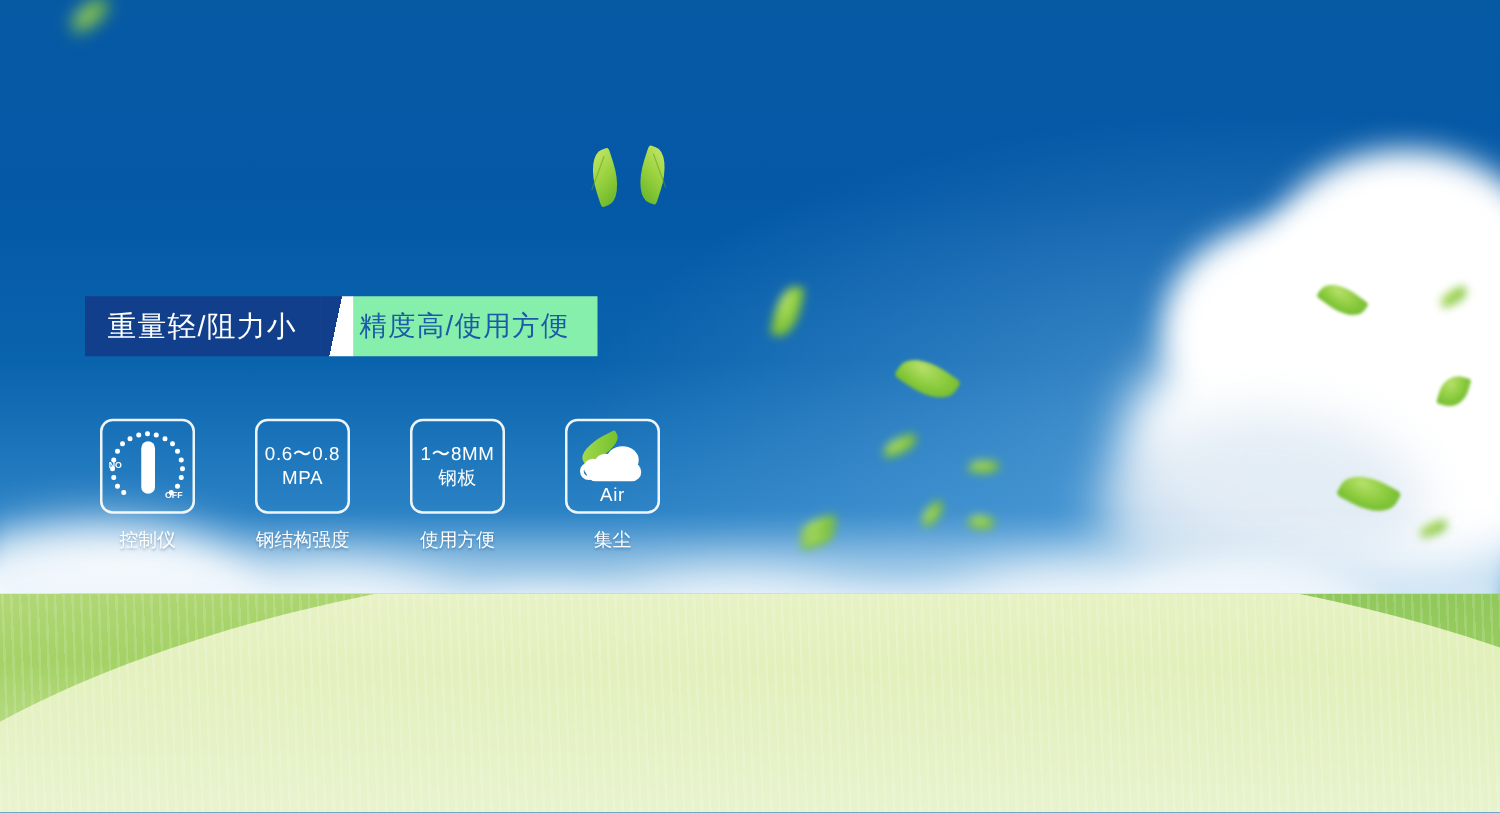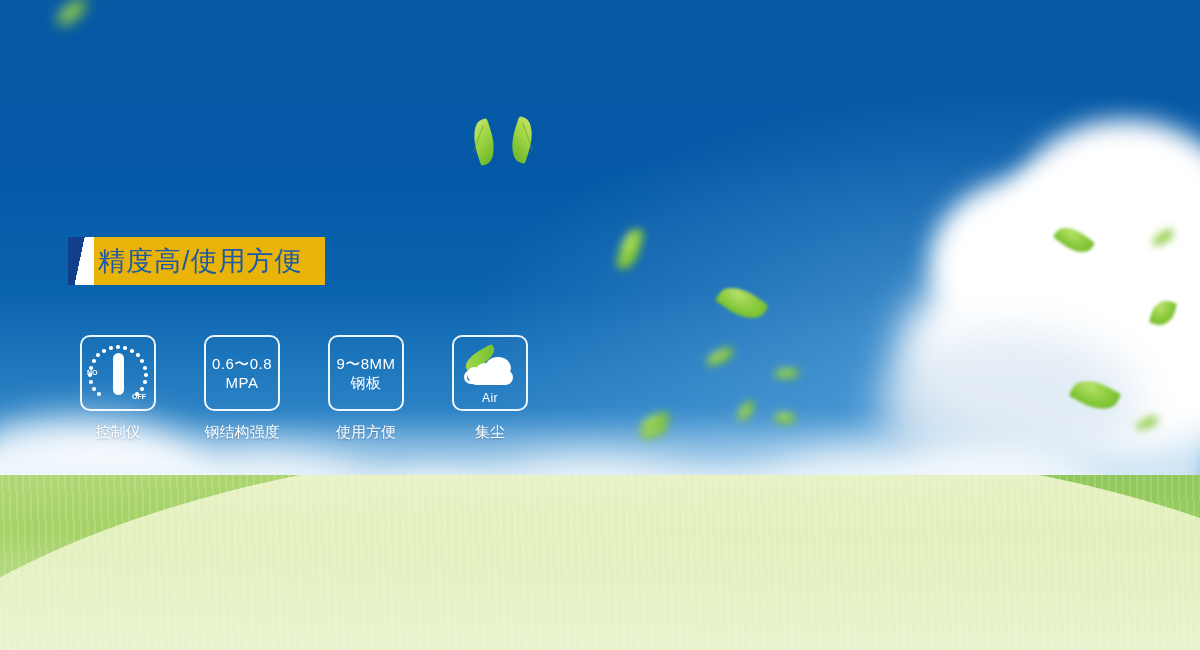--- a/index.html
+++ b/index.html
@@ -85,22 +85,22 @@
   }
   
   .subbar{position:absolute;left:68px;top:237px;height:48px;display:flex;}
   .sub-left{
     background:#123f8c;color:#ffffff;
     font-size:23px;line-height:48px;letter-spacing:1px;
     padding:0 20px 0 18px;white-space:nowrap;
   }
   .sub-wedge{width:26px;background:linear-gradient(102deg,#123f8c 0 46%,#ffffff 46% 100%);}
   .sub-right{
-    background:#eab308;color:#1a5aa8;
-    font-size:27px;line-height:48px;letter-spacing:1px;
+    background:#86efac;color:#1a5aa8;
+    font-size:22px;line-height:48px;letter-spacing:1px;
     padding:0 22px 0 4px;white-space:nowrap;
   }
   
   .features{position:absolute;left:80px;top:335px;display:flex;gap:48px;}
   .feature{width:76px;display:flex;flex-direction:column;align-items:center;}
   .fbox{
     width:76px;height:76px;box-sizing:border-box;
     border:2px solid rgba(255,255,255,.92);border-radius:10px;
     position:relative;display:flex;flex-direction:column;
     align-items:center;justify-content:center;
@@ -130,21 +130,21 @@
   
   .cloudicon{position:relative;width:58px;height:40px;margin-top:-4px;}
   .cloudicon .cb{position:absolute;background:#fff;border-radius:50%;}
   .cloudicon .base{position:absolute;left:8px;bottom:6px;width:44px;height:15px;background:#fff;border-radius:8px;}
   .cloudicon .ring2{
     position:absolute;left:3px;bottom:7px;width:14px;height:14px;
     border:3px solid #fff;border-radius:50%;box-sizing:border-box;background:transparent;
   }
   .cloudicon .air{
     position:absolute;left:0;right:0;bottom:-14px;text-align:center;
-    font-size:12px;color:#fff;letter-spacing:.5px;
+    font-size:15px;color:#fff;letter-spacing:.5px;
   }
   .iconleaf{
     position:absolute;left:2px;top:0px;width:34px;height:14px;
     background:linear-gradient(120deg,#a9dd4f 0%,#6fbc2a 100%);
     border-radius:70% 8% 70% 8%;transform:rotate(-28deg);
   }
 </style>
 </head>
 <body>
 
@@ -197,20 +197,21 @@
     <div class="leaf blur2" style="left:640px;top:415px;width:30px;height:14px;transform:rotate(-15deg);"></div>
   </div>
 
   <div>
     <div class="sprout" style="left:474px;top:120px;width:20px;height:44px;transform:rotate(-18deg);"></div>
     <div class="sprout" style="left:512px;top:118px;width:20px;height:44px;transform:rotate(18deg) scaleX(-1);"></div>
   </div>
 
 
   <div class="subbar">
+    <div class="sub-left">重量轻/阻力小</div>
     <div class="sub-wedge"></div>
     <div class="sub-right">精度高/使用方便</div>
   </div>
 
   <div class="features">
 
     <div class="feature">
       <div class="fbox">
         <div class="gauge">
           <div class="dot" style="left:28px;top:1px;"></div>
@@ -244,21 +245,21 @@
       <div class="fbox">
         <div class="txt">0.6〜0.8</div>
         <div class="txt">MPA</div>
       </div>
       <div class="flabel">钢结构强度</div>
     </div>
 
 
     <div class="feature">
       <div class="fbox">
-        <div class="txt">9〜8MM</div>
+        <div class="txt">1〜8MM</div>
         <div class="txt">钢板</div>
       </div>
       <div class="flabel">使用方便</div>
     </div>
 
     <div class="feature">
       <div class="fbox">
         <div class="cloudicon">
           <div class="iconleaf"></div>
           <div class="cb" style="left:24px;top:6px;width:26px;height:22px;"></div>

